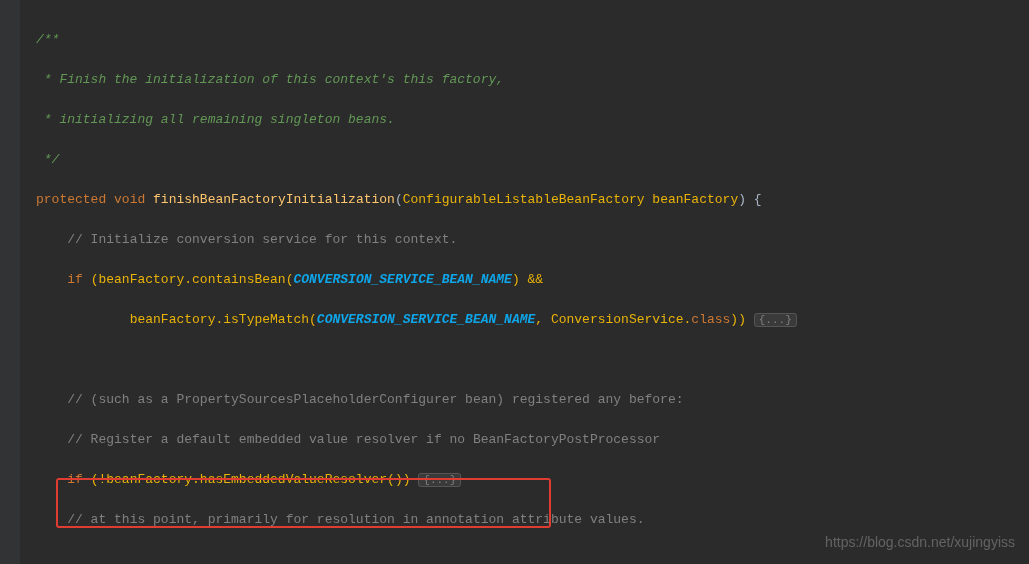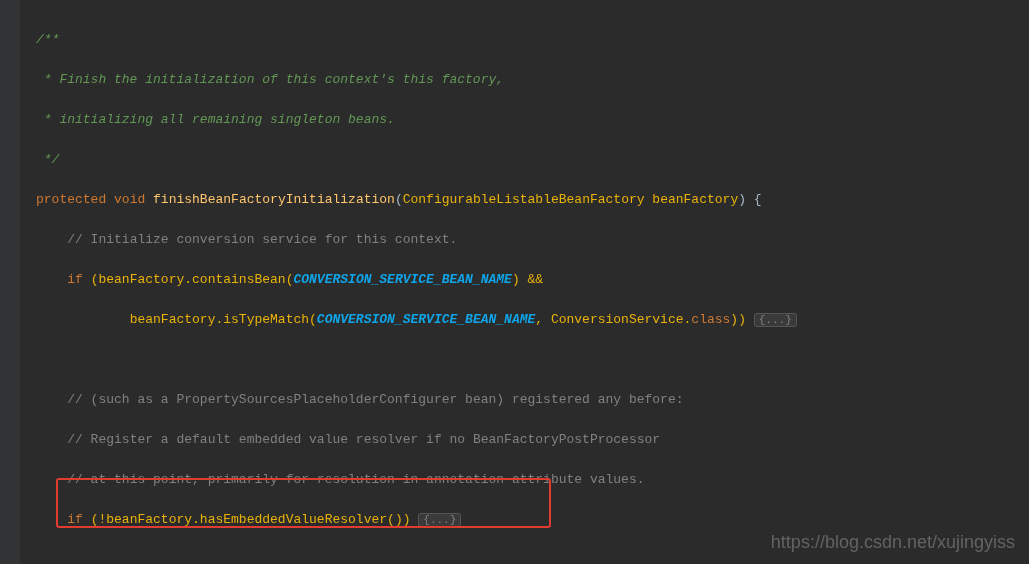--- a/index.html
+++ b/index.html
@@ -73,21 +73,21 @@
       width: 495px;
       height: 50px;
       pointer-events: none;
     }
     .watermark {
       position: absolute;
       bottom: 12px;
       right: 14px;
       color: #888;
       font-family: Arial, sans-serif;
-      font-size: 18px;
+      font-size: 14px;
       opacity: 0.6;
     }
     .punct {
       color: #a9b7c6;
     }
     .brace {
       color: #a9b7c6;
     }
   </style>
 </head>
@@ -100,22 +100,22 @@
 <span class="line"><span class="comment-doc"> * Finish the initialization of this context's this factory,</span></span>
 <span class="line"><span class="comment-doc"> * initializing all remaining singleton beans.</span></span>
 <span class="line"><span class="comment-doc"> */</span></span>
 <span class="line"><span class="keyword">protected</span> <span class="keyword">void</span> <span class="method-name">finishBeanFactoryInitialization</span><span class="punct">(</span><span class="identifier">ConfigurableListableBeanFactory</span><span class="identifier"> beanFactory</span><span class="punct">)</span><span class="brace"> {</span></span>
 <span class="line">    <span class="comment-line">// Initialize conversion service for this context.</span></span>
 <span class="line">    <span class="keyword">if</span><span class="identifier"> (beanFactory.containsBean(</span><span class="static-italic">CONVERSION_SERVICE_BEAN_NAME</span><span class="identifier">) &amp;&amp;</span></span>
 <span class="line">    <span class="identifier">        beanFactory.isTypeMatch(</span><span class="static-italic">CONVERSION_SERVICE_BEAN_NAME</span><span class="identifier">, ConversionService.</span><span class="keyword">class</span><span class="identifier">)) </span><span class="folded">{...}</span></span>
 <span class="line"></span>
 <span class="line">    <span class="comment-line">// (such as a PropertySourcesPlaceholderConfigurer bean) registered any before:</span></span>
 <span class="line">    <span class="comment-line">// Register a default embedded value resolver if no BeanFactoryPostProcessor</span></span>
+<span class="line">    <span class="keyword">if</span><span class="identifier"> (!beanFactory.hasEmbeddedValueResolver()) </span><span class="folded">{...}</span></span>
 <span class="line">    <span class="comment-line">// at this point, primarily for resolution in annotation attribute values.</span></span>
-<span class="line">    <span class="keyword">if</span><span class="identifier"> (!beanFactory.hasEmbeddedValueResolver()) </span><span class="folded">{...}</span></span>
 <span class="line"></span>
 
 
 
 
 
 
 
 
 

